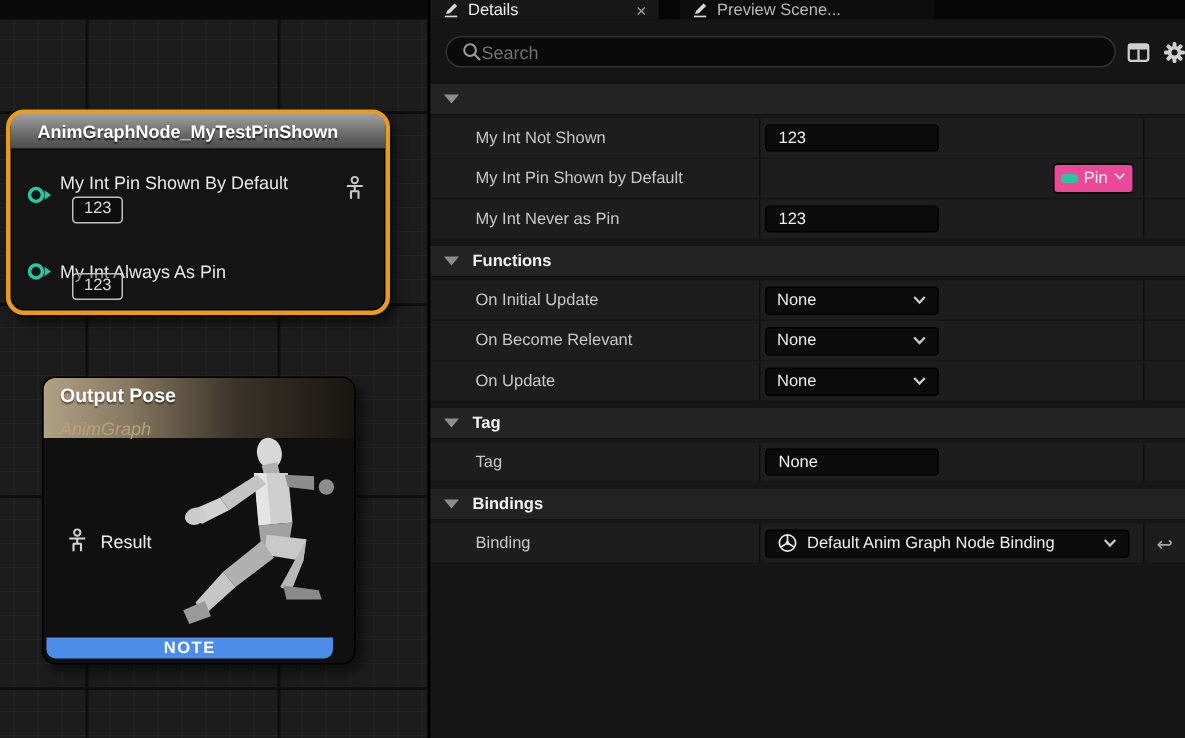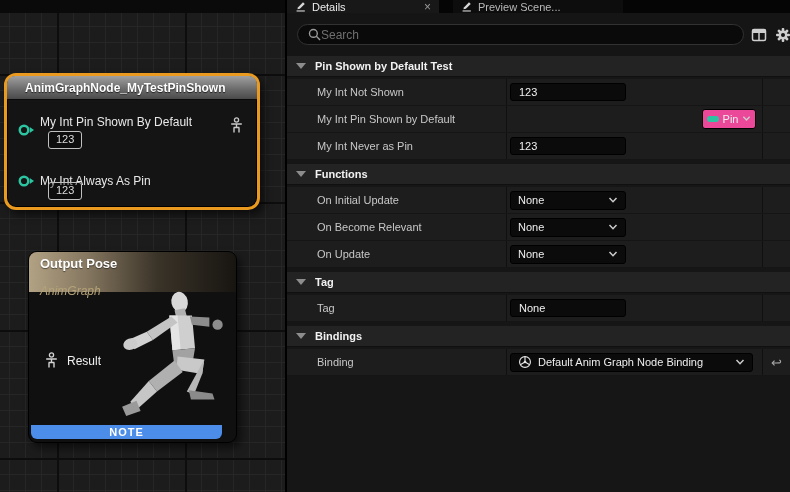--- a/index.html
+++ b/index.html
@@ -50,21 +50,21 @@
     position:absolute; left:28px; top:251px; width:209px; height:192px;
     background:#101010; border:1px solid #000; border-radius:9px;
     box-shadow: 4px 5px 8px rgba(0,0,0,.55);
     overflow:hidden;
   }
   .node2-header {
     height:40px; padding:4px 0 0 11px;
     background:linear-gradient(90deg,#b2a284 0%, #857760 28%, #3a3328 62%, #181511 100%);
   }
   .node2-title { font-size:13px; font-weight:bold; color:#fff; text-shadow:0 1px 1px rgba(0,0,0,.5); }
-  .node2-subtitle { font-size:12px; font-style:italic; color:#b5a478; margin-top:13px; }
+  .node2-subtitle { font-size:12px; font-style:italic; color:#b5a478; margin-top:8px; }
   .result-row { position:absolute; left:15px; top:100px; display:flex; align-items:center; gap:8px; color:#d4d4d4; }
   .result-label { font-size:12px; color:#f0f0f0; }
   .note-bar {
     position:absolute; left:2px; right:14px; bottom:3px; height:14px;
     background:#4b8de8; border-radius:0 0 6px 6px;
     display:flex; align-items:center; justify-content:center;
   }
   .note-text { font-size:11px; font-weight:bold; color:#fff; letter-spacing:1px; }
   .mannequin { position:absolute; right:3px; top:38px; }
 
@@ -254,21 +254,20 @@
           </g>
           <circle cx="8" cy="8" r="2" fill="#151515"></circle>
         </svg>
       </span>
     </div>
 
     <div class="rows">
 
       <div class="cat">
         <span class="cat-arrow"></span>
-        <span class="cat-title">Pin Shown by Default Test</span>
       </div>
 
       <div class="prow">
         <div class="prow-name">
             <span>My Int Not Shown</span>
           </div>
         <div class="prow-value">
           <input class="valbox" value="123" style="">
         </div>
         <div class="prow-mini"></div>

